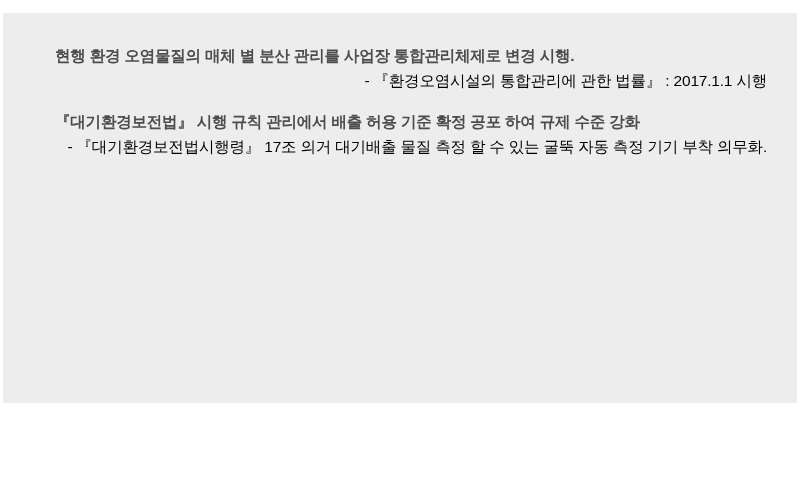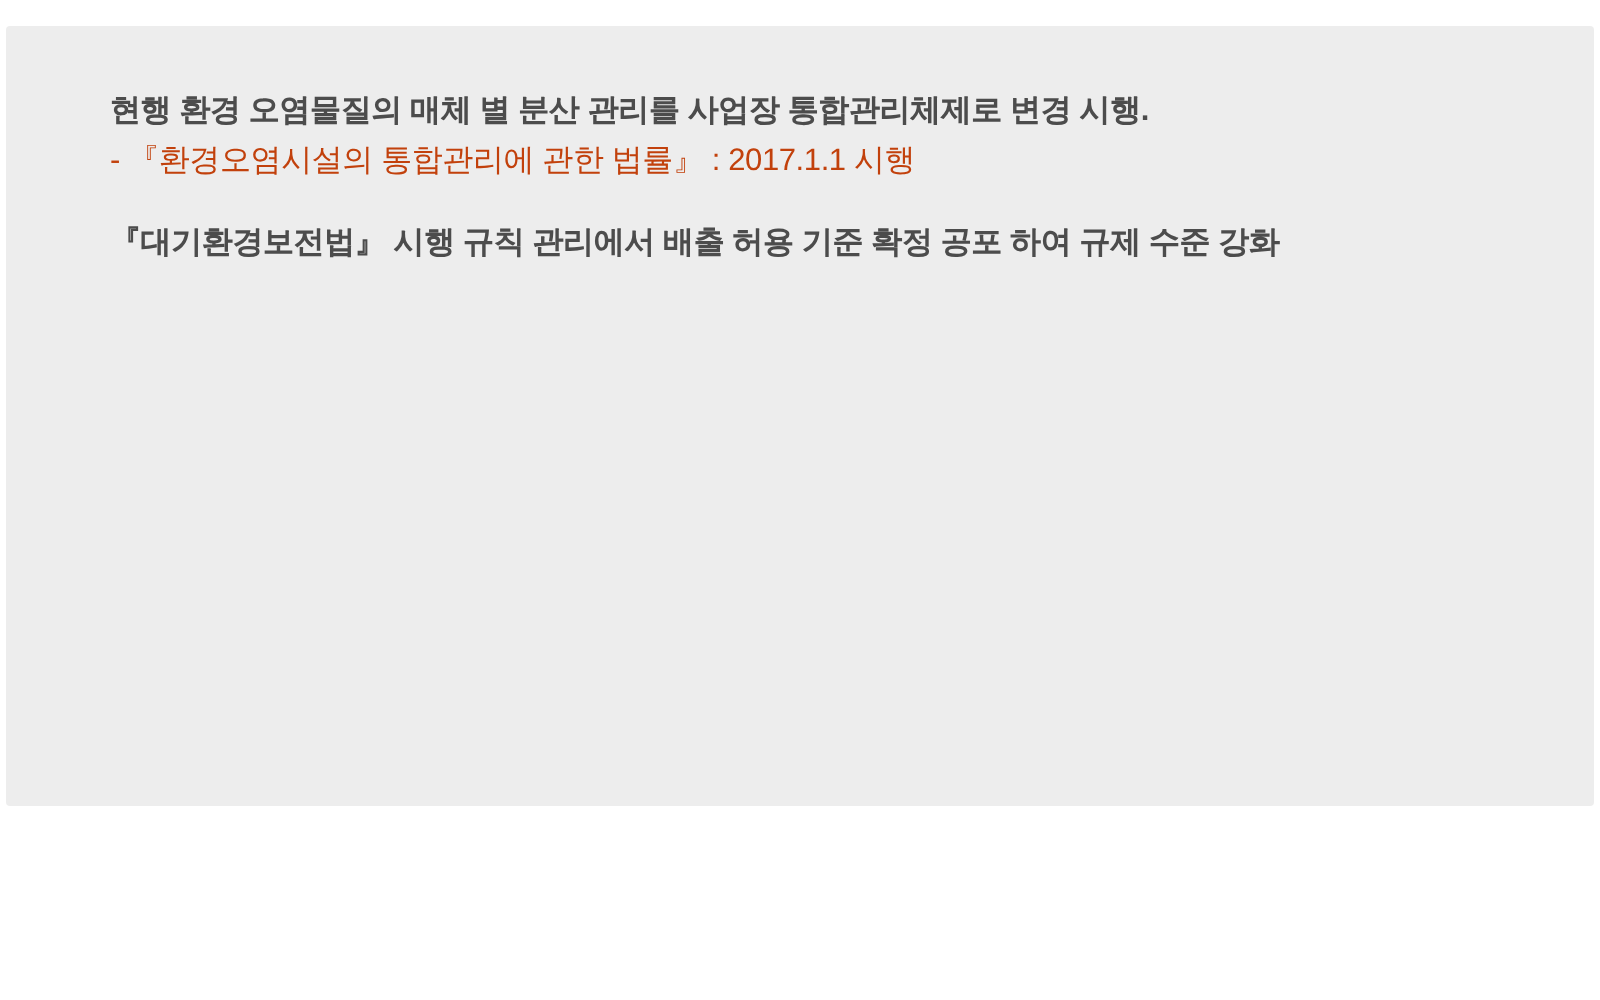--- a/index.html
+++ b/index.html
@@ -30,34 +30,36 @@
     line-height: 25px;
     font-weight: 700;
     color: #4c4c4c;
     white-space: pre-wrap;
     letter-spacing: -0.2px;
   }
   .line {
     font-size: 15.5px;
     line-height: 25px;
     font-weight: 400;
-    color: #c2410c;
+    color: #000000;
     white-space: pre-wrap;
     letter-spacing: -0.2px;
+    text-align: right;
   }
   .line.indented { padding-left: 13px; }
 </style>
 </head>
 <body>
 
 <div class="page">
   <div class="panel">
     <div class="content">
         <div class="section">
           <div class="heading">현행 환경 오염물질의 매체 별 분산 관리를 사업장 통합관리체제로 변경 시행.</div>
           <div class="line">- 『환경오염시설의 통합관리에 관한 법률』 : 2017.1.1 시행</div>
         </div>
         <div class="section">
           <div class="heading">『대기환경보전법』 시행 규칙 관리에서 배출 허용 기준 확정 공포 하여 규제 수준 강화</div>
+          <div class="line">- 『대기환경보전법시행령』 17조 의거 대기배출 물질 측정 할 수 있는 굴뚝 자동 측정 기기 부착 의무화.</div>
         </div>
       </div>
   </div>
 </div>
 
 </body></html>

